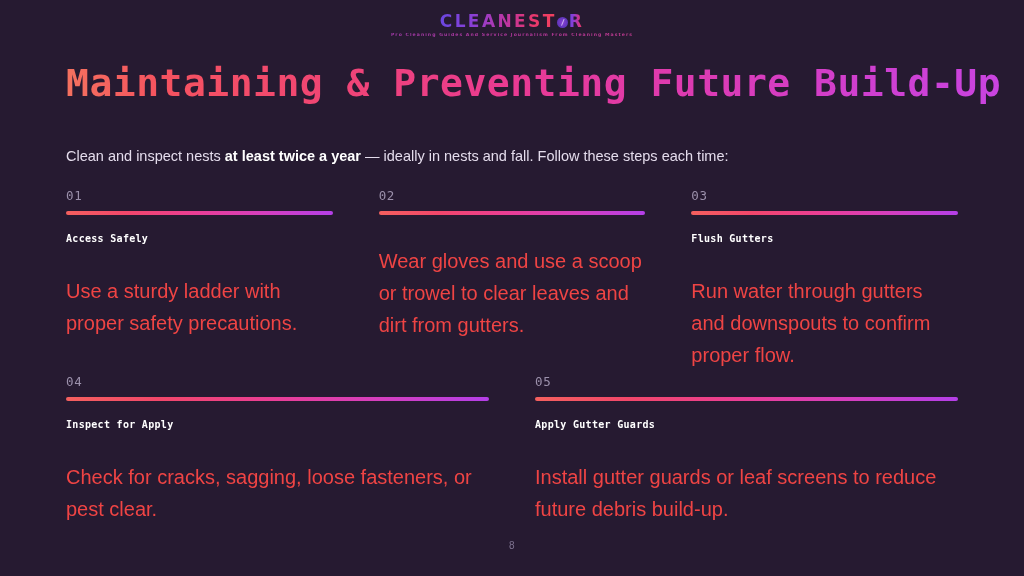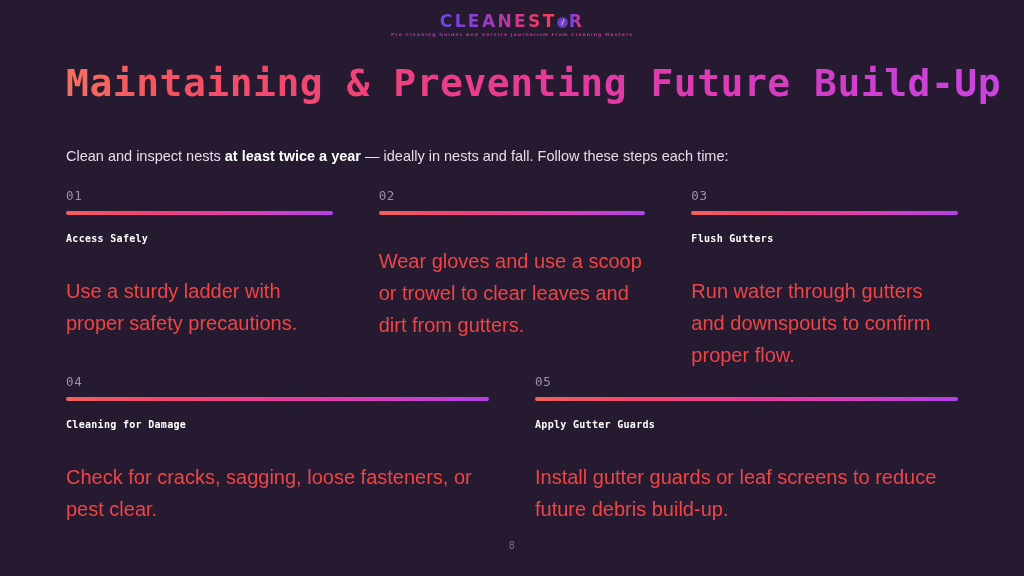--- a/index.html
+++ b/index.html
@@ -210,21 +210,21 @@
       <div class="card-bar"></div>
       <div class="card-title">Flush Gutters</div>
       <div class="card-body">Run water through gutters and downspouts to confirm proper flow.</div>
     </div>
   </div>
 
   <div class="row row-two">
     <div class="card">
       <div class="card-num">04</div>
       <div class="card-bar"></div>
-      <div class="card-title">Cleaning for Damage</div>
+      <div class="card-title">Inspect for Apply</div>
       <div class="card-body">Check for cracks, sagging, loose fasteners, or pest clear.</div>
     </div>
     <div class="card">
       <div class="card-num">05</div>
       <div class="card-bar"></div>
       <div class="card-title">Apply Gutter Guards</div>
       <div class="card-body">Install gutter guards or leaf screens to reduce future debris build-up.</div>
     </div>
   </div>
 

